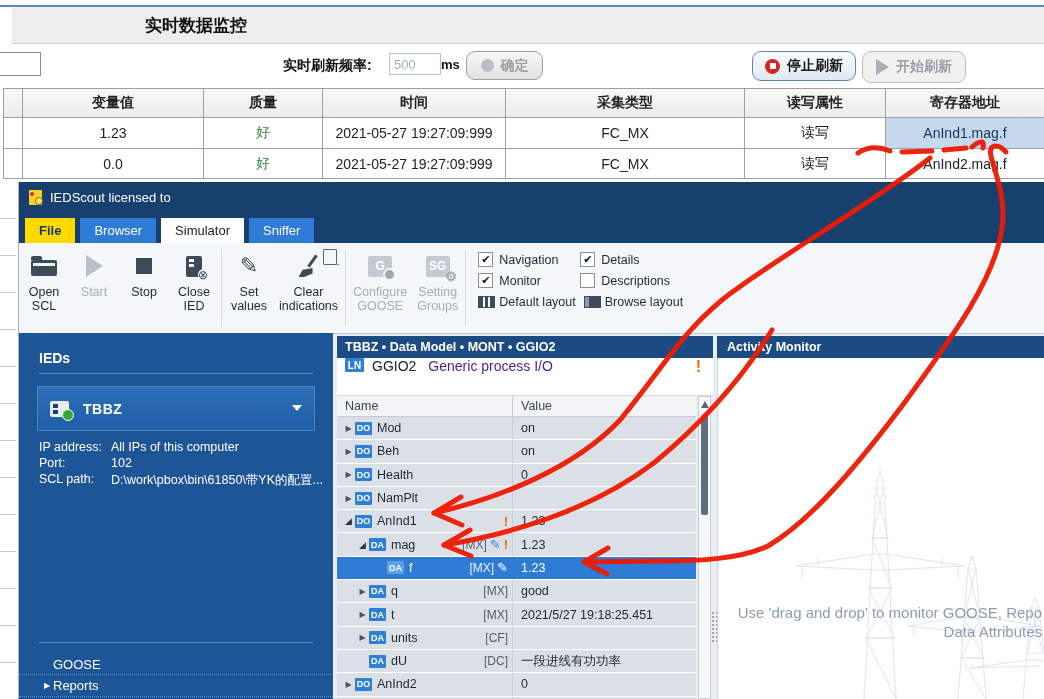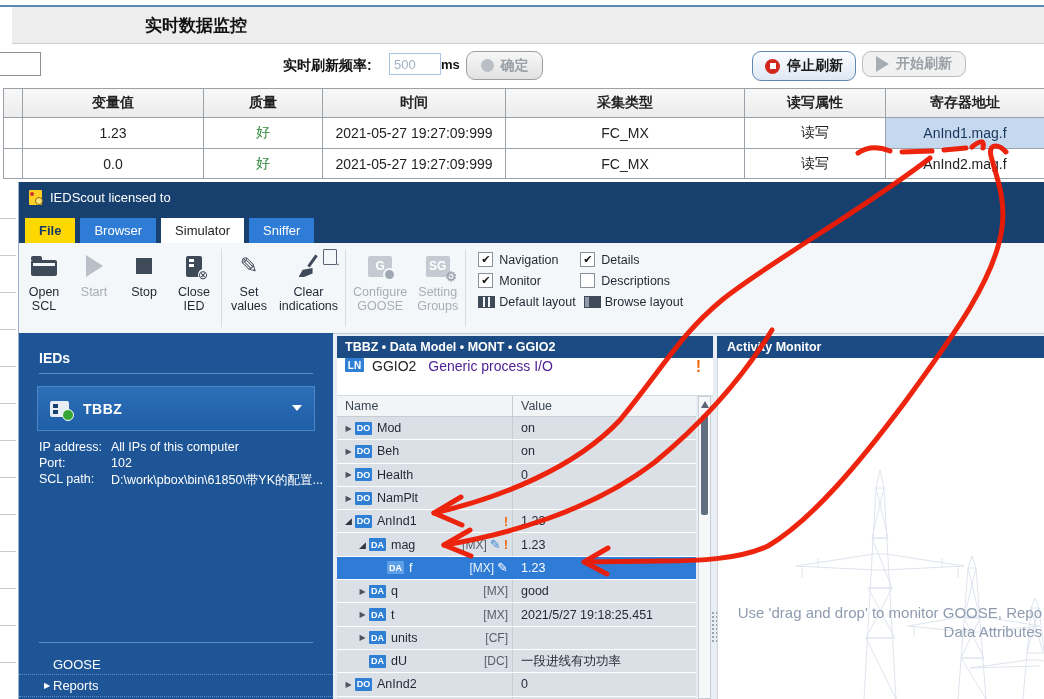--- a/index.html
+++ b/index.html
@@ -19,21 +19,21 @@
   .ms-label{left:441px;top:57px;font-size:13px;font-weight:bold;color:#111;}
   .btn{display:flex;align-items:center;justify-content:center;gap:7px;font-size:14px;font-weight:bold;
        border-radius:9px;box-sizing:border-box;cursor:default;text-align:center;}
   .btn-confirm{left:466px;top:51px;width:77px;height:29px;background:linear-gradient(#f7f7f7,#e2e2e2);
                border:1px solid #9d9d9d;color:#9aa0a6;}
   .dot-grey{width:13px;height:13px;border-radius:50%;background:#b9bfc5;}
   .btn-stop{left:752px;top:51px;width:104px;height:30px;background:linear-gradient(#fbfdff,#dfe8f3);
             border:1px solid #5f87b0;color:#1a1a1a;}
   .stop-ico{width:15px;height:15px;border-radius:50%;background:#d3281c;position:relative;}
   .stop-ico::after{content:"";position:absolute;left:4.5px;top:4.5px;width:6px;height:6px;background:#fff;}
-  .btn-start{left:862px;top:51px;width:104px;height:26px;background:#f1f1f1;border:1px solid #bdbdbd;color:#9aa0a6;font-family:Liberation Serif, serif;}
+  .btn-start{left:862px;top:51px;width:104px;height:32px;background:#f1f1f1;border:1px solid #bdbdbd;color:#9aa0a6;font-family:Liberation Serif, serif;}
   .play-grey{width:0;height:0;border-left:13px solid #a9aeb4;border-top:8px solid transparent;border-bottom:8px solid transparent;}
 
   .top-table{left:3px;top:88px;display:grid;grid-template-columns:19px 181px 119px 183px 239px 141px 159px;
              border-top:1px solid #9aa1a8;border-left:1px solid #9aa1a8;background:#fff;}
   .tt-cell{border-right:1px solid #9aa1a8;border-bottom:1px solid #9aa1a8;display:flex;align-items:center;
            justify-content:center;font-size:14px;box-sizing:border-box;}
   .tt-head{height:29px;background:linear-gradient(#f8f8f8,#ececec);font-weight:bold;color:#222;}
   .tt-row0{height:31px;} .tt-row1{height:30px;}
   .q-good{color:#2e8b3a;}
   .addr-hi{background:#c5d8ee;color:#17365d;}

